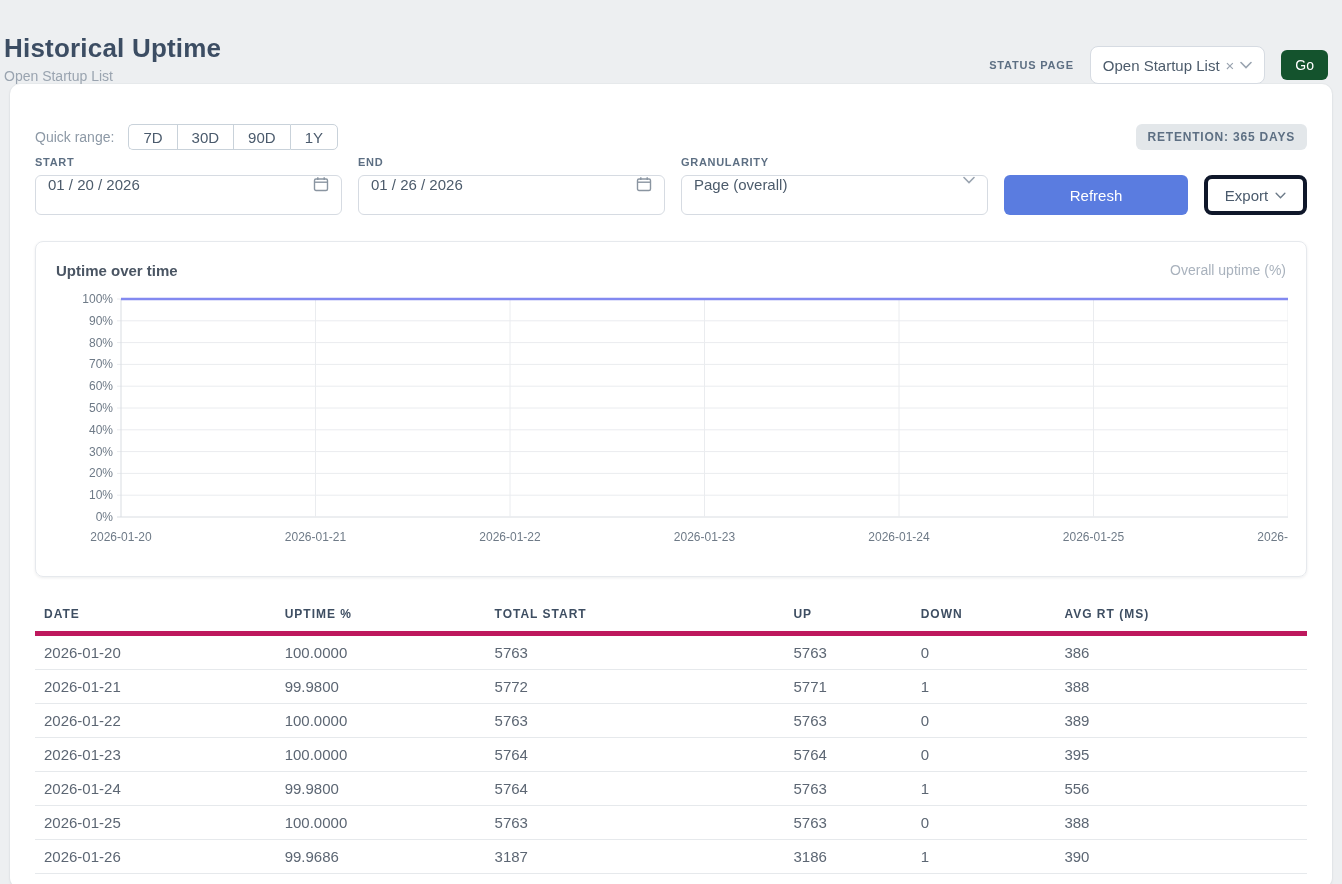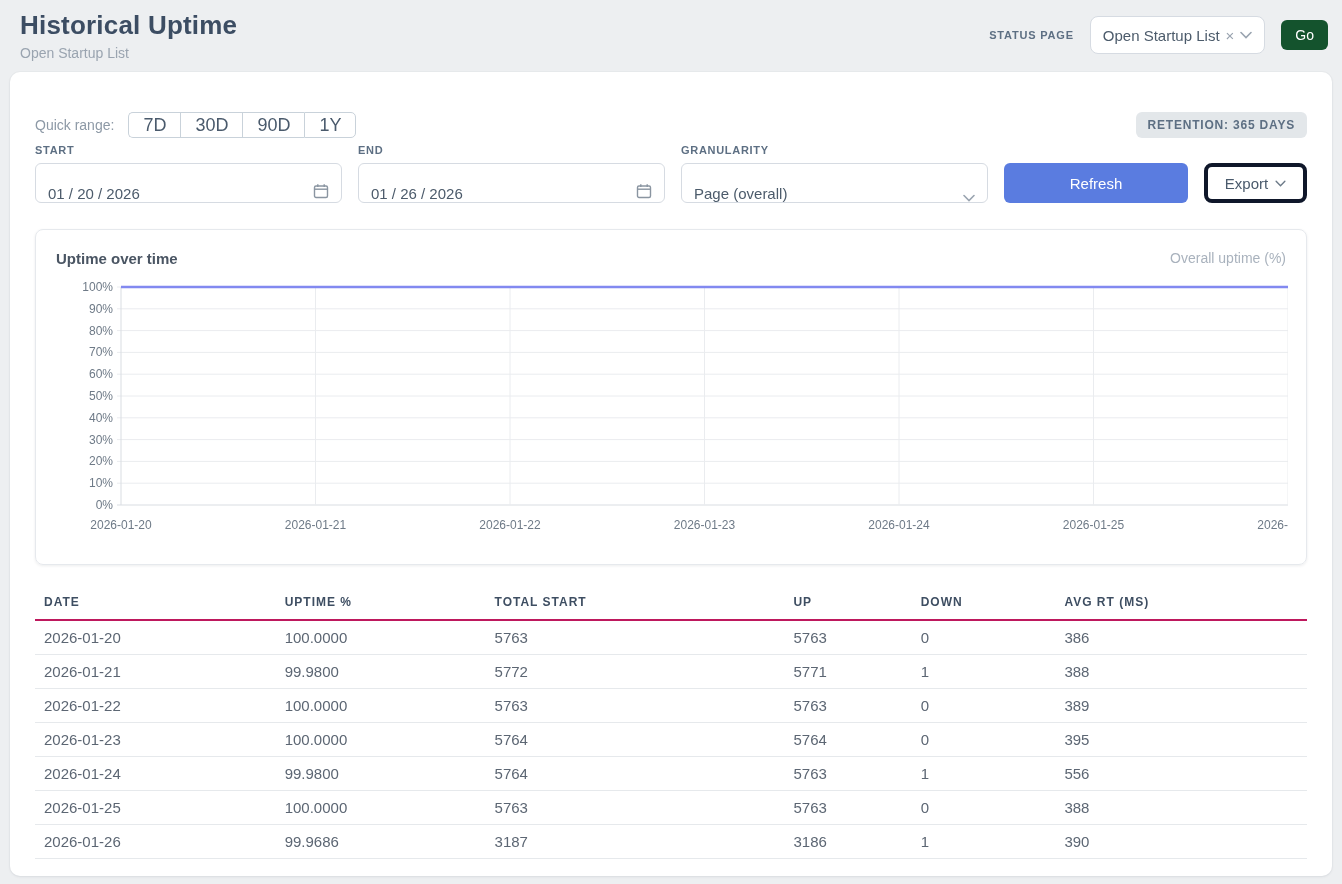--- a/index.html
+++ b/index.html
@@ -6,23 +6,23 @@
   html, body {
     width: 1342px; height: 884px;
     background: #edeff1;
     font-family: "Liberation Sans", "DejaVu Sans", sans-serif;
     color: #44556b;
     overflow: hidden;
   }
 
   
   .top-header {
-    height: 72px;
-    display: flex; align-items: flex-start; justify-content: space-between;
-    padding: 10px 14px 0 20px;
+    height: 84px;
+    display: flex; align-items: flex-end; justify-content: space-between;
+    padding: 10px 14px 0 4px;
   }
   .page-title { font-size: 26px; font-weight: 700; color: #3c4d63; letter-spacing: .2px; }
   .page-subtitle { font-size: 14px; color: #9aa4b0; margin-top: 4px; }
   .header-right { display: flex; align-items: center; gap: 16px; margin-top: 6px; }
   .status-page-label {
     font-size: 11px; font-weight: 700; color: #5d6f83;
     letter-spacing: .8px; text-transform: uppercase;
   }
   .status-select {
     display: flex; align-items: center; gap: 6px;
@@ -44,21 +44,21 @@
     box-shadow: 0 1px 3px rgba(20,30,50,.07), 0 0 0 1px rgba(20,30,50,.02);
     padding: 40px 25px 0 25px;
   }
 
   
   .quick-row { display: flex; align-items: center; }
   .quick-label { font-size: 14px; color: #8d99a6; margin-right: 14px; }
   .btn-group { display: inline-flex; }
   .btn-group button {
     background: #fff; border: 1px solid #c9d2da; color: #4a5a6c;
-    font-size: 18px; height: 26px; padding: 0 14px; cursor: pointer;
+    font-size: 15px; height: 26px; padding: 0 14px; cursor: pointer;
     border-right-width: 0;
   }
   .btn-group button:first-child { border-radius: 5px 0 0 5px; }
   .btn-group button:last-child { border-radius: 0 5px 5px 0; border-right-width: 1px; }
   .retention-badge {
     margin-left: auto;
     background: #e3e7ea; color: #5d6f83;
     font-size: 12px; font-weight: 700; letter-spacing: .8px;
     border-radius: 6px; padding: 6px 12px;
   }
@@ -68,21 +68,21 @@
     display: flex; gap: 16px; margin-top: 6px; align-items: flex-end;
   }
   .field { display: flex; flex-direction: column; }
   .field-label {
     font-size: 11px; font-weight: 700; color: #5d6f83;
     letter-spacing: .7px; margin-bottom: 7px; text-transform: uppercase;
   }
   .input-box {
     width: 307px; height: 40px;
     border: 1px solid #d6dbe2; border-radius: 6px; background: #fff;
-    display: flex; align-items: flex-end; padding: 0 12px;
+    display: flex; align-items: flex-start; padding: 0 12px;
     font-size: 15px; color: #4c5b6b; cursor: text;
   }
   .input-box .val { flex: 1; }
   .select-box { cursor: pointer; }
   .refresh-btn {
     width: 192px; height: 40px; background: #5a7ce0; color: #ffffff;
     border: none; border-radius: 6px; font-size: 15px; cursor: pointer;
   }
   .export-btn {
     width: 107px; height: 40px; background: #fff; color: #4a5a6c;
@@ -101,21 +101,21 @@
   .chart-title { font-size: 15px; font-weight: 700; color: #4a5563; }
   .chart-legend { font-size: 14px; color: #a9b2bd; }
   .chart-svg-wrap { margin-top: 10px; }
 
   
   .table-wrap { margin-top: 24px; }
   table { width: 100%; border-collapse: collapse; table-layout: fixed; }
   thead th {
     text-align: left; font-size: 12px; font-weight: 700; color: #3e4e62;
     letter-spacing: 1px; padding: 6px 8px 10px 8px;
-    border-bottom: 2px solid #be185d;
+    border-bottom: 5px solid #be185d;
   }
   tbody td {
     font-size: 15px; color: #5c6673;
     padding: 8px 8px; height: 33px;
     border-bottom: 1px solid #e6e9ec;
   }
   th:first-child, td:first-child { padding-left: 9px; }
 </style>
 </head>
 <body>

